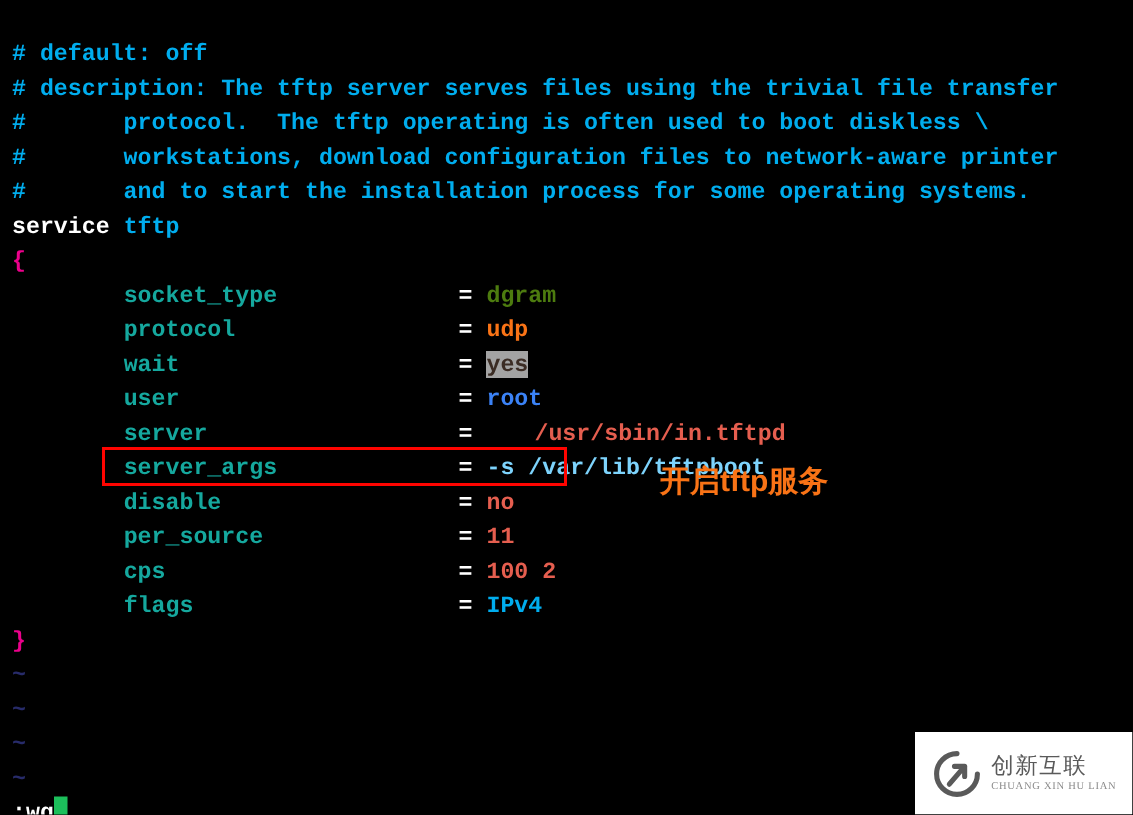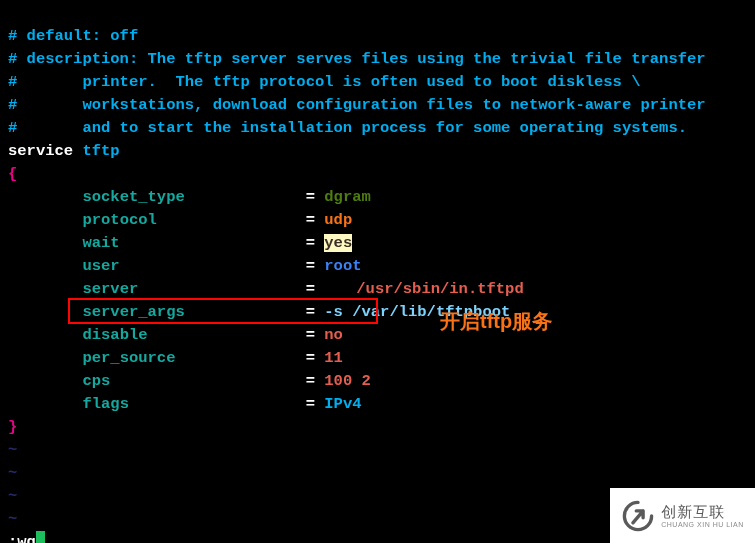--- a/index.html
+++ b/index.html
@@ -20,21 +20,21 @@
     white-space: pre;
   }
   .comment { color: #00adee; }
   .keyword-service { color: #fff; }
   .service-name { color: #00adee; }
   .brace { color: #ec008b; }
   .param-key { color: #15a89e; }
   .equals { color: #fff; }
   .val-dgram { color: #4d7c0f; }
   .val-udp { color: #f97316; }
-  .val-yes { color: #3b2c24; background: #fef9c3; }
+  .val-yes { color: #3b2c24; background: #a3a3a3; }
   .val-root { color: #3b82f6; }
   .val-path { color: #e55e4f; margin-left: 32px; }
   .val-args { color: #7dd3fc; text-align: center; }
   .val-no { color: #e55e4f; }
   .val-11 { color: #e55e4f; }
   .val-cps { color: #e55e4f; margin-top: 12px; }
   .val-ipv4 { color: #00adee; }
   .tilde { color: #272b6a; }
   .cmdline { color: #fff; }
   .cursor {
@@ -75,42 +75,42 @@
     justify-content: center;
   }
   .wm-icon {
     width: 34px;
     height: 34px;
     position: relative;
     margin-right: 6px;
   }
   .wm-icon svg { display:block; }
   .wm-text {
-    font-family: Liberation Sans, sans-serif;
+    font-family: Liberation Serif, serif;
     color: #5a5a5a;
     font-size: 15px;
     letter-spacing: 1px;
     line-height: 1;
     font-weight: normal;
   }
   .wm-sub {
     font-size: 7px;
     color: #8a8a8a;
     letter-spacing: 0.5px;
     display:block;
     margin-top:2px;
   }
 </style>
 </head>
 <body>
 
 <div class="editor">
 <span class="comment"># default: off</span>
 <span class="comment"># description: The tftp server serves files using the trivial file transfer</span>
-<span class="comment">#       printer.  The tftp protocol is often used to boot diskless \</span>
+<span class="comment">#       protocol.  The tftp operating is often used to boot diskless \</span>
 <span class="comment">#       workstations, download configuration files to network-aware printer</span>
 <span class="comment">#       and to start the installation process for some operating systems.</span>
 <span class="keyword-service">service</span> <span class="service-name">tftp</span>
 <span class="brace">{</span>
         <span class="param-key">socket_type</span>             <span class="equals">=</span> <span class="val-dgram">dgram</span>
         <span class="param-key">protocol</span>                <span class="equals">=</span> <span class="val-udp">udp</span>
         <span class="param-key">wait</span>                    <span class="equals">=</span> <span class="val-yes">yes</span>
         <span class="param-key">user</span>                    <span class="equals">=</span> <span class="val-root">root</span>
         <span class="param-key">server</span>                  <span class="equals">=</span> <span class="val-path">/usr/sbin/in.tftpd</span>
         <span class="param-key">server_args</span>             <span class="equals">=</span> <span class="val-args">-s /var/lib/tftpboot</span>

